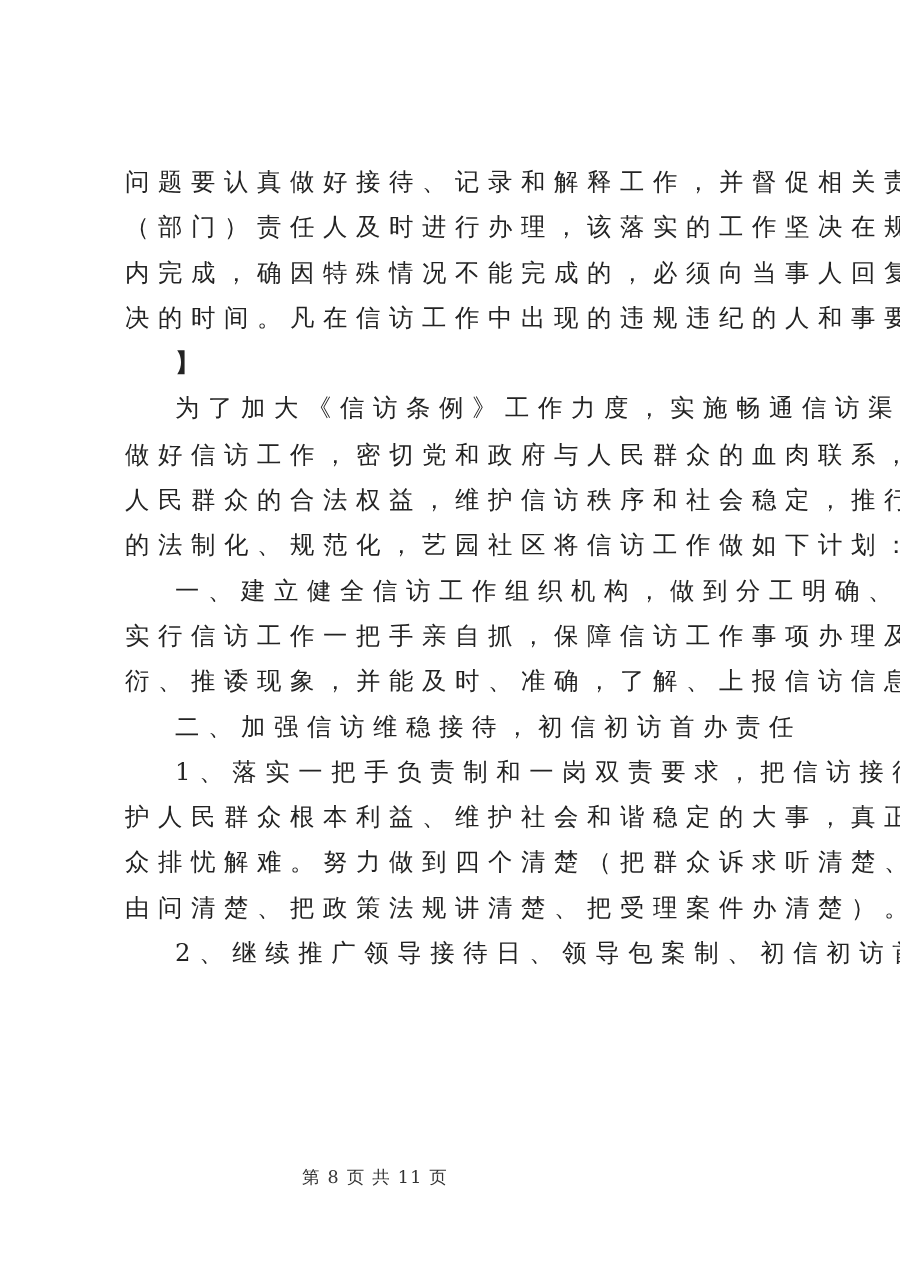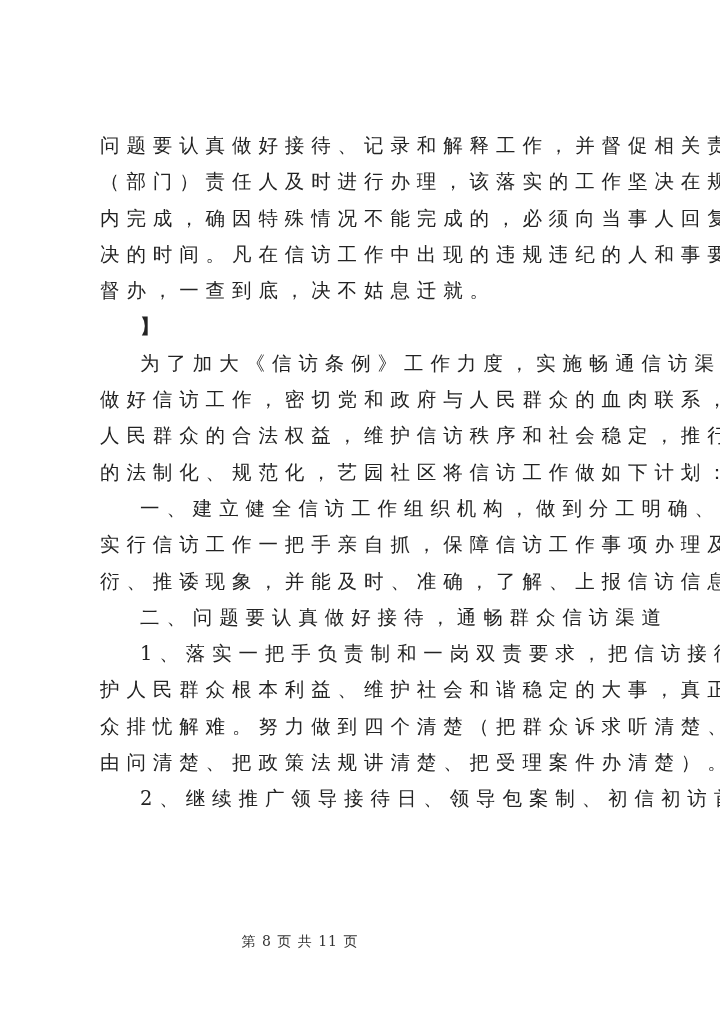--- a/index.html
+++ b/index.html
@@ -55,30 +55,29 @@
   </style>
 </head>
 <body>
 
 <div class="page">
   <div class="body-text">
     <div class="line">问题要认真做好接待、记录和解释工作，并督促相关责任单位</div>
     <div class="line">（部门）责任人及时进行办理，该落实的工作坚决在规定的时限</div>
     <div class="line">内完成，确因特殊情况不能完成的，必须向当事人回复并承诺解</div>
     <div class="line">决的时间。凡在信访工作中出现的违规违纪的人和事要坚决督查</div>
-    <div class="line">督办，一查到底，决不姑息迁就。</div>
     <div class="line bracket-close">】</div>
     <div class="line indent">为了加大《信访条例》工作力度，实施畅通信访渠道，认真</div>
     <div class="line">做好信访工作，密切党和政府与人民群众的血肉联系，切实保障</div>
     <div class="line">人民群众的合法权益，维护信访秩序和社会稳定，推行信访工作</div>
     <div class="line">的法制化、规范化，艺园社区将信访工作做如下计划：</div>
     <div class="line indent">一、建立健全信访工作组织机构，做到分工明确、责任到人，</div>
     <div class="line">实行信访工作一把手亲自抓，保障信访工作事项办理及时，无敷</div>
     <div class="line">衍、推诿现象，并能及时、准确，了解、上报信访信息，预防集</div>
-    <div class="line indent">二、问题要认真做好接待，通畅群众信访渠道</div>
+    <div class="line indent">二、加强信访维稳接待，初信初访首办责任</div>
     <div class="line indent">1、落实一把手负责制和一岗双责要求，把信访接待作为维</div>
     <div class="line">护人民群众根本利益、维护社会和谐稳定的大事，真正为人民群</div>
     <div class="line">众排忧解难。努力做到四个清楚（把群众诉求听清楚、把上访缘</div>
     <div class="line">由问清楚、把政策法规讲清楚、把受理案件办清楚）。</div>
     <div class="line indent">2、继续推广领导接待日、领导包案制、初信初访首办责任</div>
   </div>
 
   <div class="footer">第 8 页  共 11 页</div>
 </div>
 

